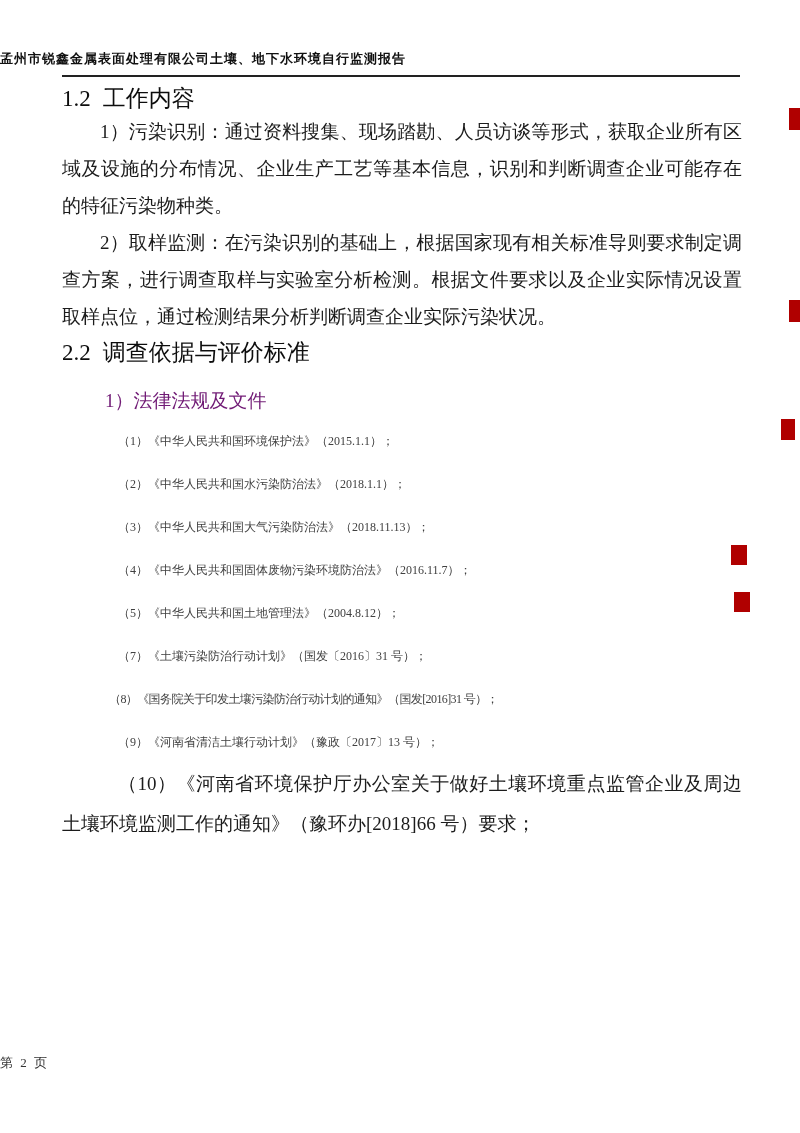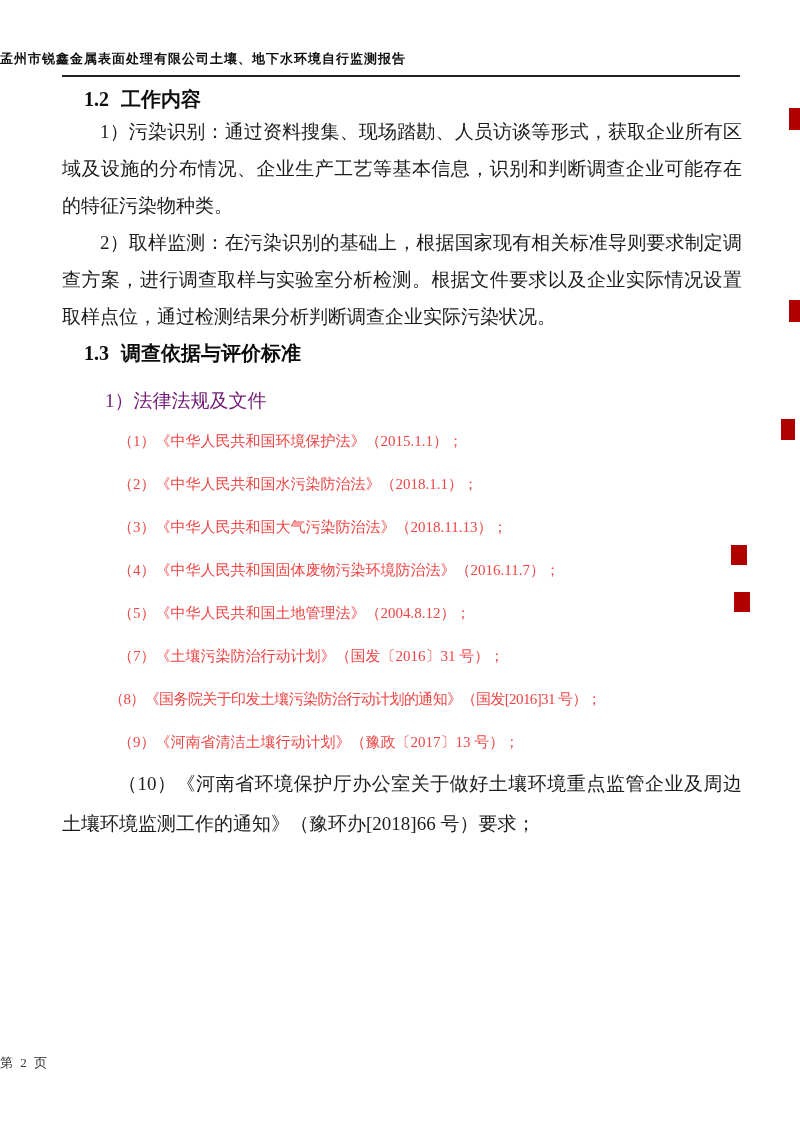--- a/index.html
+++ b/index.html
@@ -20,24 +20,24 @@
     font-weight:700;
     color:#111;
     letter-spacing:1px;
   }
   .header-rule {
     margin:7px 60px 0 62px;
     border-top:2px solid #222;
     height:0;
   }
   .section-heading {
-    margin:8px 60px 0 84px;
-    font-size:20px;
+    margin:8px 60px 0 62px;
+    font-size:23px;
     line-height:28px;
-    font-weight:700;
+    font-weight:400;
     color:#0d0d0d;
   }
   .section-heading .sec-num { margin-right:12px; font-family:"Liberation Serif",serif; }
   .section-heading.second { margin-top:4px; }
   .body-para {
     margin:0 58px 0 62px;
     font-size:19px;
     line-height:37px;
     text-align:justify;
     text-indent:38px;
@@ -46,25 +46,25 @@
   .sub-item {
     margin:22px 58px 0 62px;
     font-size:19px;
     line-height:24px;
     padding-left:43px;
     color:#701a75;
   }
   .law-list { margin-top:7px; }
   .list-item {
     margin:0 40px 0 62px;
-    font-size:15px;
+    font-size:12px;
     line-height:43px;
     padding-left:56px;
     white-space:nowrap;
-    color:#ef4444;
+    color:#404040;
   }
   .list-item.tight { padding-left:47px; letter-spacing:-0.6px; }
   .list-para {
     margin:0 58px 0 62px;
     font-size:19px;
     line-height:40px;
     text-align:justify;
     text-indent:56px;
     color:#1c1c1c;
     font-family:Liberation Serif, serif;
@@ -96,21 +96,21 @@
   <div class="header-rule"></div>
 
   <div class="section-heading">
     <span class="sec-num">1.2</span><span class="sec-title">工作内容</span>
   </div>
 
   <p class="body-para">1）污染识别：通过资料搜集、现场踏勘、人员访谈等形式，获取企业所有区域及设施的分布情况、企业生产工艺等基本信息，识别和判断调查企业可能存在的特征污染物种类。</p>
   <p class="body-para">2）取样监测：在污染识别的基础上，根据国家现有相关标准导则要求制定调查方案，进行调查取样与实验室分析检测。根据文件要求以及企业实际情况设置取样点位，通过检测结果分析判断调查企业实际污染状况。</p>
 
   <div class="section-heading second">
-    <span class="sec-num">1.3</span><span class="sec-title">调查依据与评价标准</span>
+    <span class="sec-num">2.2</span><span class="sec-title">调查依据与评价标准</span>
   </div>
 
   <p class="sub-item">1）法律法规及文件</p>
 
   <div class="law-list">
     <p class="list-item">（1）《中华人民共和国环境保护法》（2015.1.1）；</p>
     <p class="list-item">（2）《中华人民共和国水污染防治法》（2018.1.1）；</p>
     <p class="list-item">（3）《中华人民共和国大气污染防治法》（2018.11.13）；</p>
     <p class="list-item">（4）《中华人民共和国固体废物污染环境防治法》（2016.11.7）；</p>
     <p class="list-item">（5）《中华人民共和国土地管理法》（2004.8.12）；</p>

